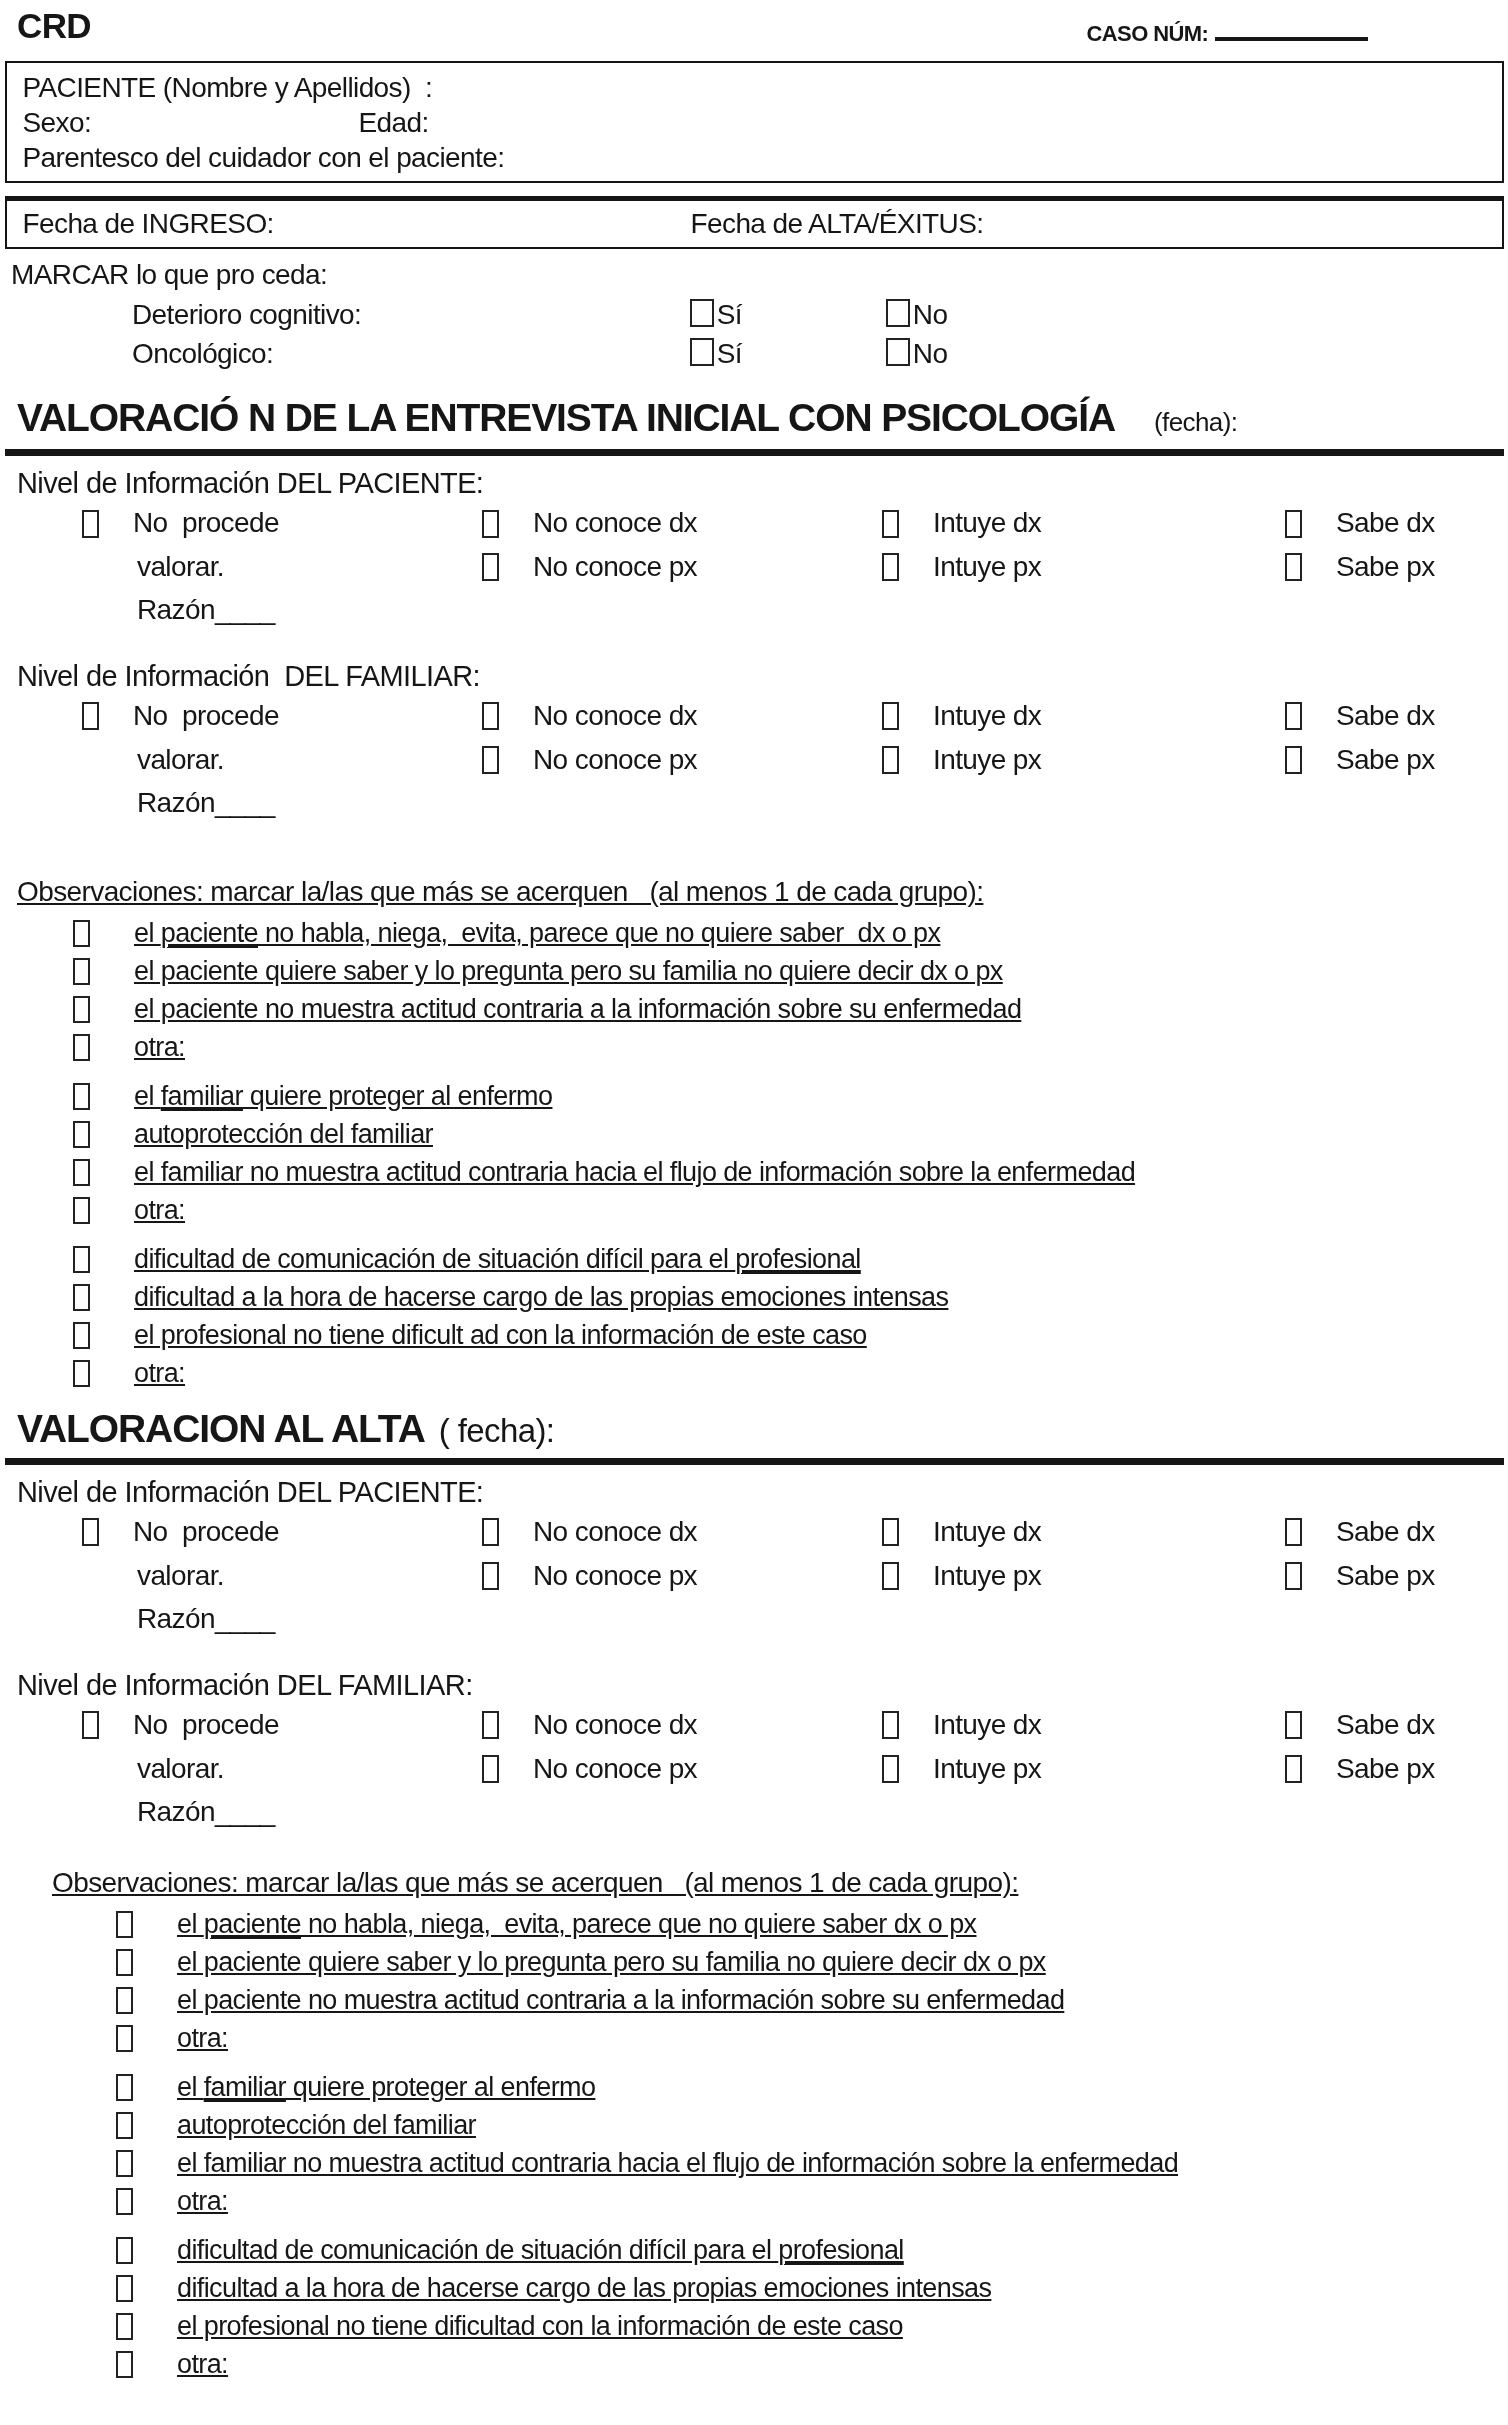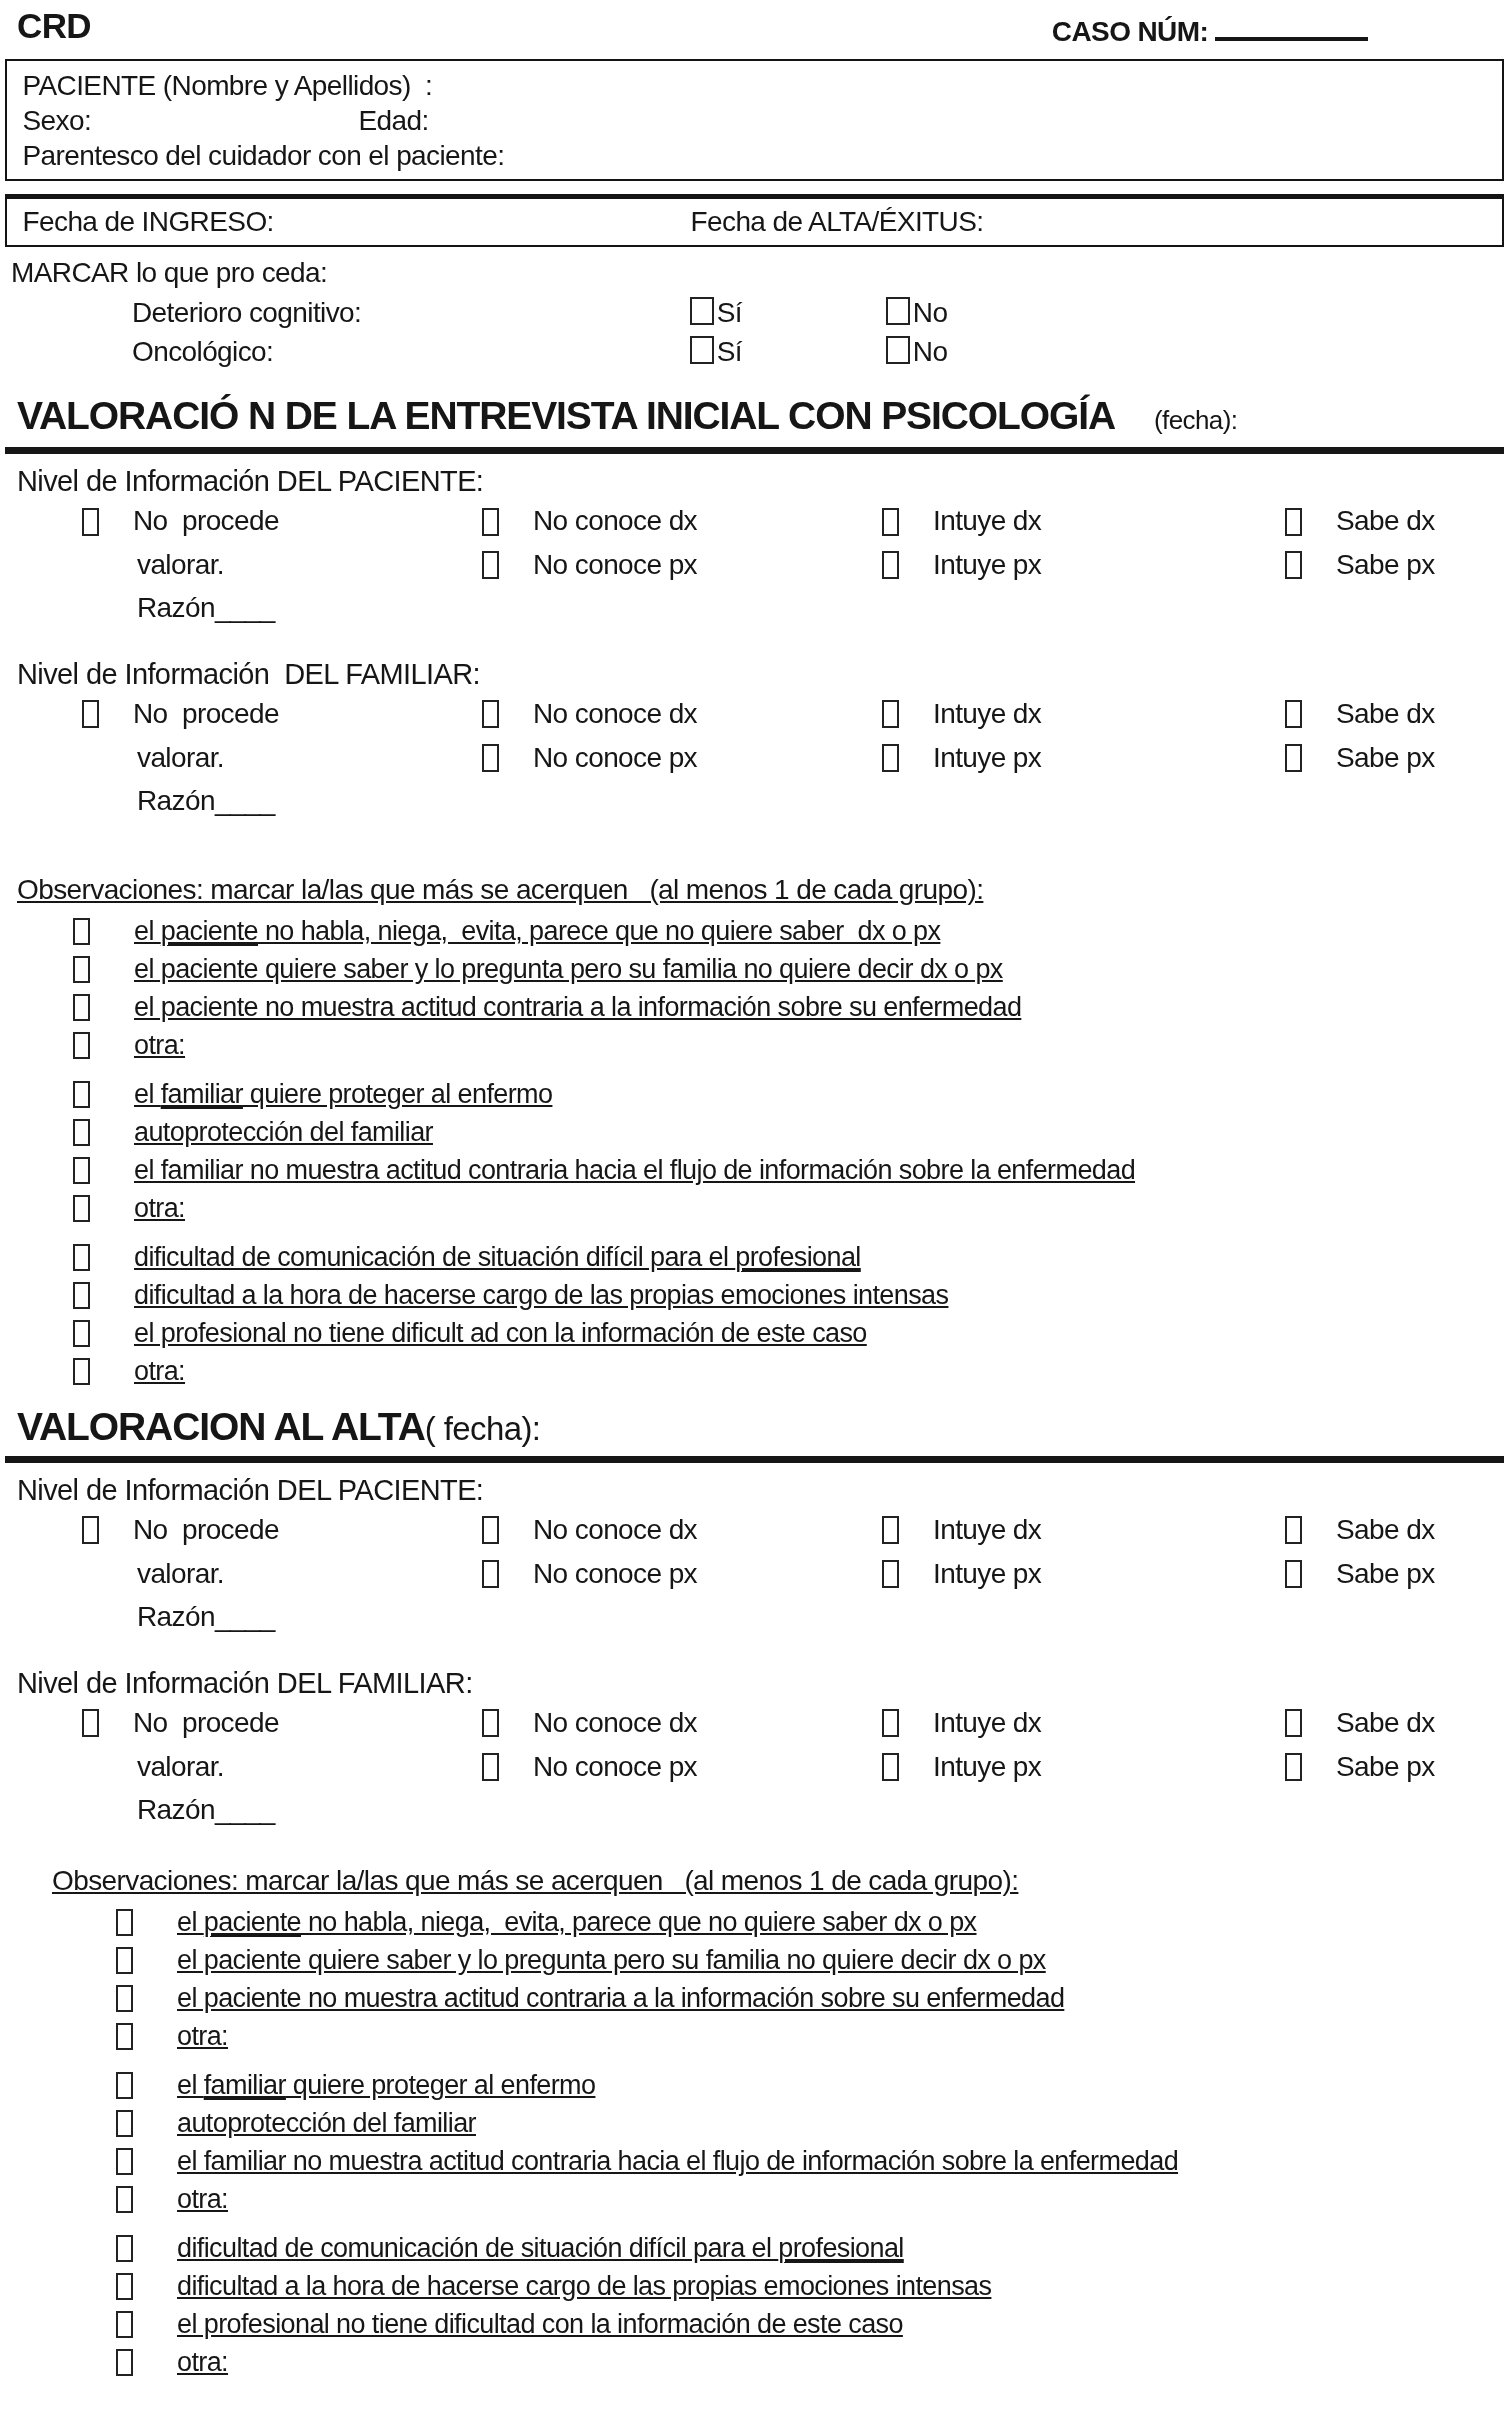--- a/index.html
+++ b/index.html
@@ -5,21 +5,21 @@
   html,body{margin:0;padding:0;background:#fff;}
   body{width:1508px;height:2426px;overflow:hidden;color:#161616;
        font-family:"Liberation Sans","DejaVu Sans",sans-serif;font-size:28px;letter-spacing:-0.6px;}
   .t{white-space:pre-wrap;}
   .u{text-decoration:underline;text-decoration-thickness:2.3px;text-underline-offset:4px;}
 
   
   .hdr{display:flex;justify-content:space-between;align-items:flex-start;
        padding:6.8px 140px 0 17px;line-height:37px;margin-bottom:9px;}
   .doc-code{font-size:35px;font-weight:600;letter-spacing:-0.6px;}
-  .caso-label{font-size:28px;font-weight:600;}
+  .caso-label{font-size:22px;font-weight:600;}
   .blank{display:inline-block;width:153px;border-bottom:4px solid #161616;height:30px;margin-left:6.8px;}
 
   
   .box{margin:0 4.5px;border:2.8px solid #141414;padding:6.8px 11.3px 6.8px 16px;}
   .box-line{line-height:35px;}
   .w-sexo{display:inline-block;width:336px;}
   .box2{margin-top:12.4px;border-top-width:5px;padding-top:8px;padding-bottom:8px;}
   .box2 .box-line{line-height:30px;}
   .w-ingreso{display:inline-block;width:668px;}
 
@@ -31,21 +31,21 @@
   .yn-opt.yes{width:196px;}
 
   .cb{display:inline-block;width:17px;height:28px;border:2.3px solid #222;box-sizing:border-box;
       background:#fff;flex:none;margin-top:1.1px;}
   .cb.sq{width:24px;height:28px;margin-right:2.8px;}
 
   
   .h1-row{margin:26px 0 0 17px;line-height:44px;display:flex;align-items:baseline;}
   .h1{font-size:39px;font-weight:700;letter-spacing:-1.1px;}
   .fecha1{font-size:26px;margin-left:39px;}
-  .fecha2{font-size:33px;margin-left:0;font-weight:400;}
+  .fecha2{font-size:33px;margin-left:14px;font-weight:400;}
   .rule{height:7.3px;background:#161616;margin:4.5px 4.5px 0 4.5px;}
 
   .nivel-title{margin:11.3px 0 0 17px;line-height:32px;font-size:29px;}
 
   
   .grid{margin:9px 0 0 17px;padding-left:65px;display:grid;
         grid-template-columns:400px 400px 403px 1fr;}
   .cell{display:flex;align-items:flex-start;margin-bottom:13.5px;line-height:30px;}
   .cell .lab{margin-left:34px;}
   .cell .ind{margin-left:55px;}

